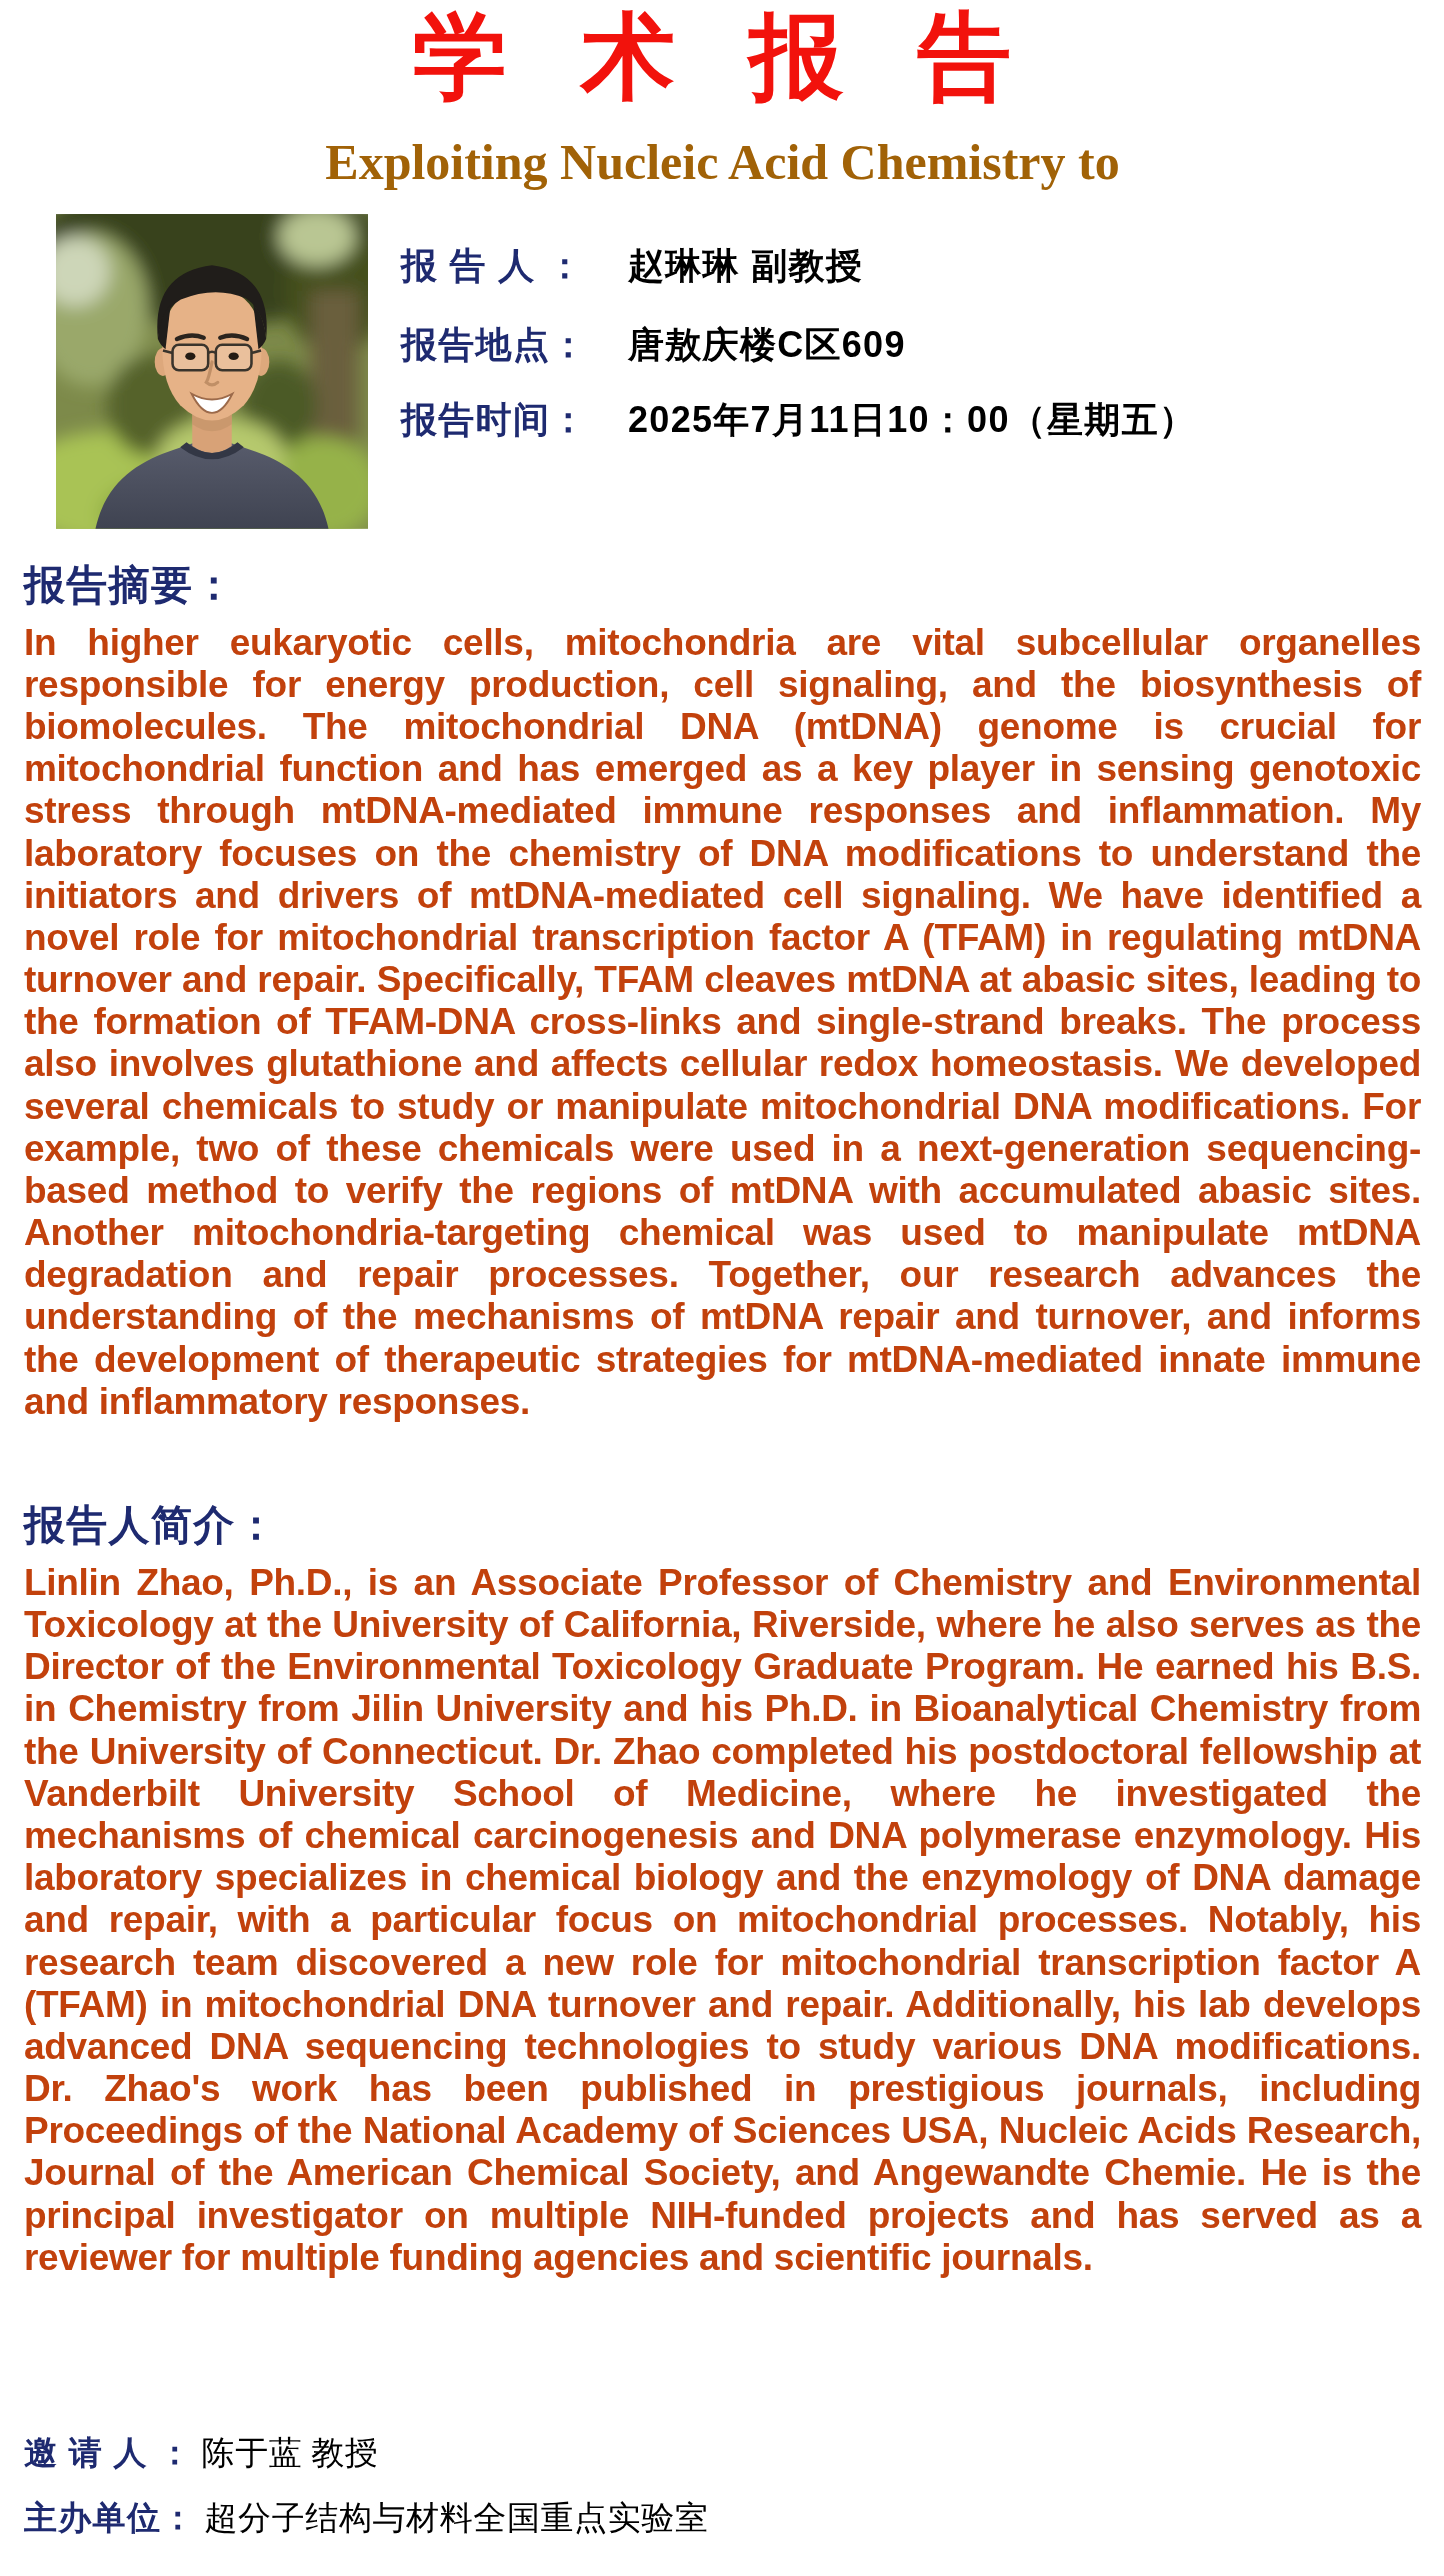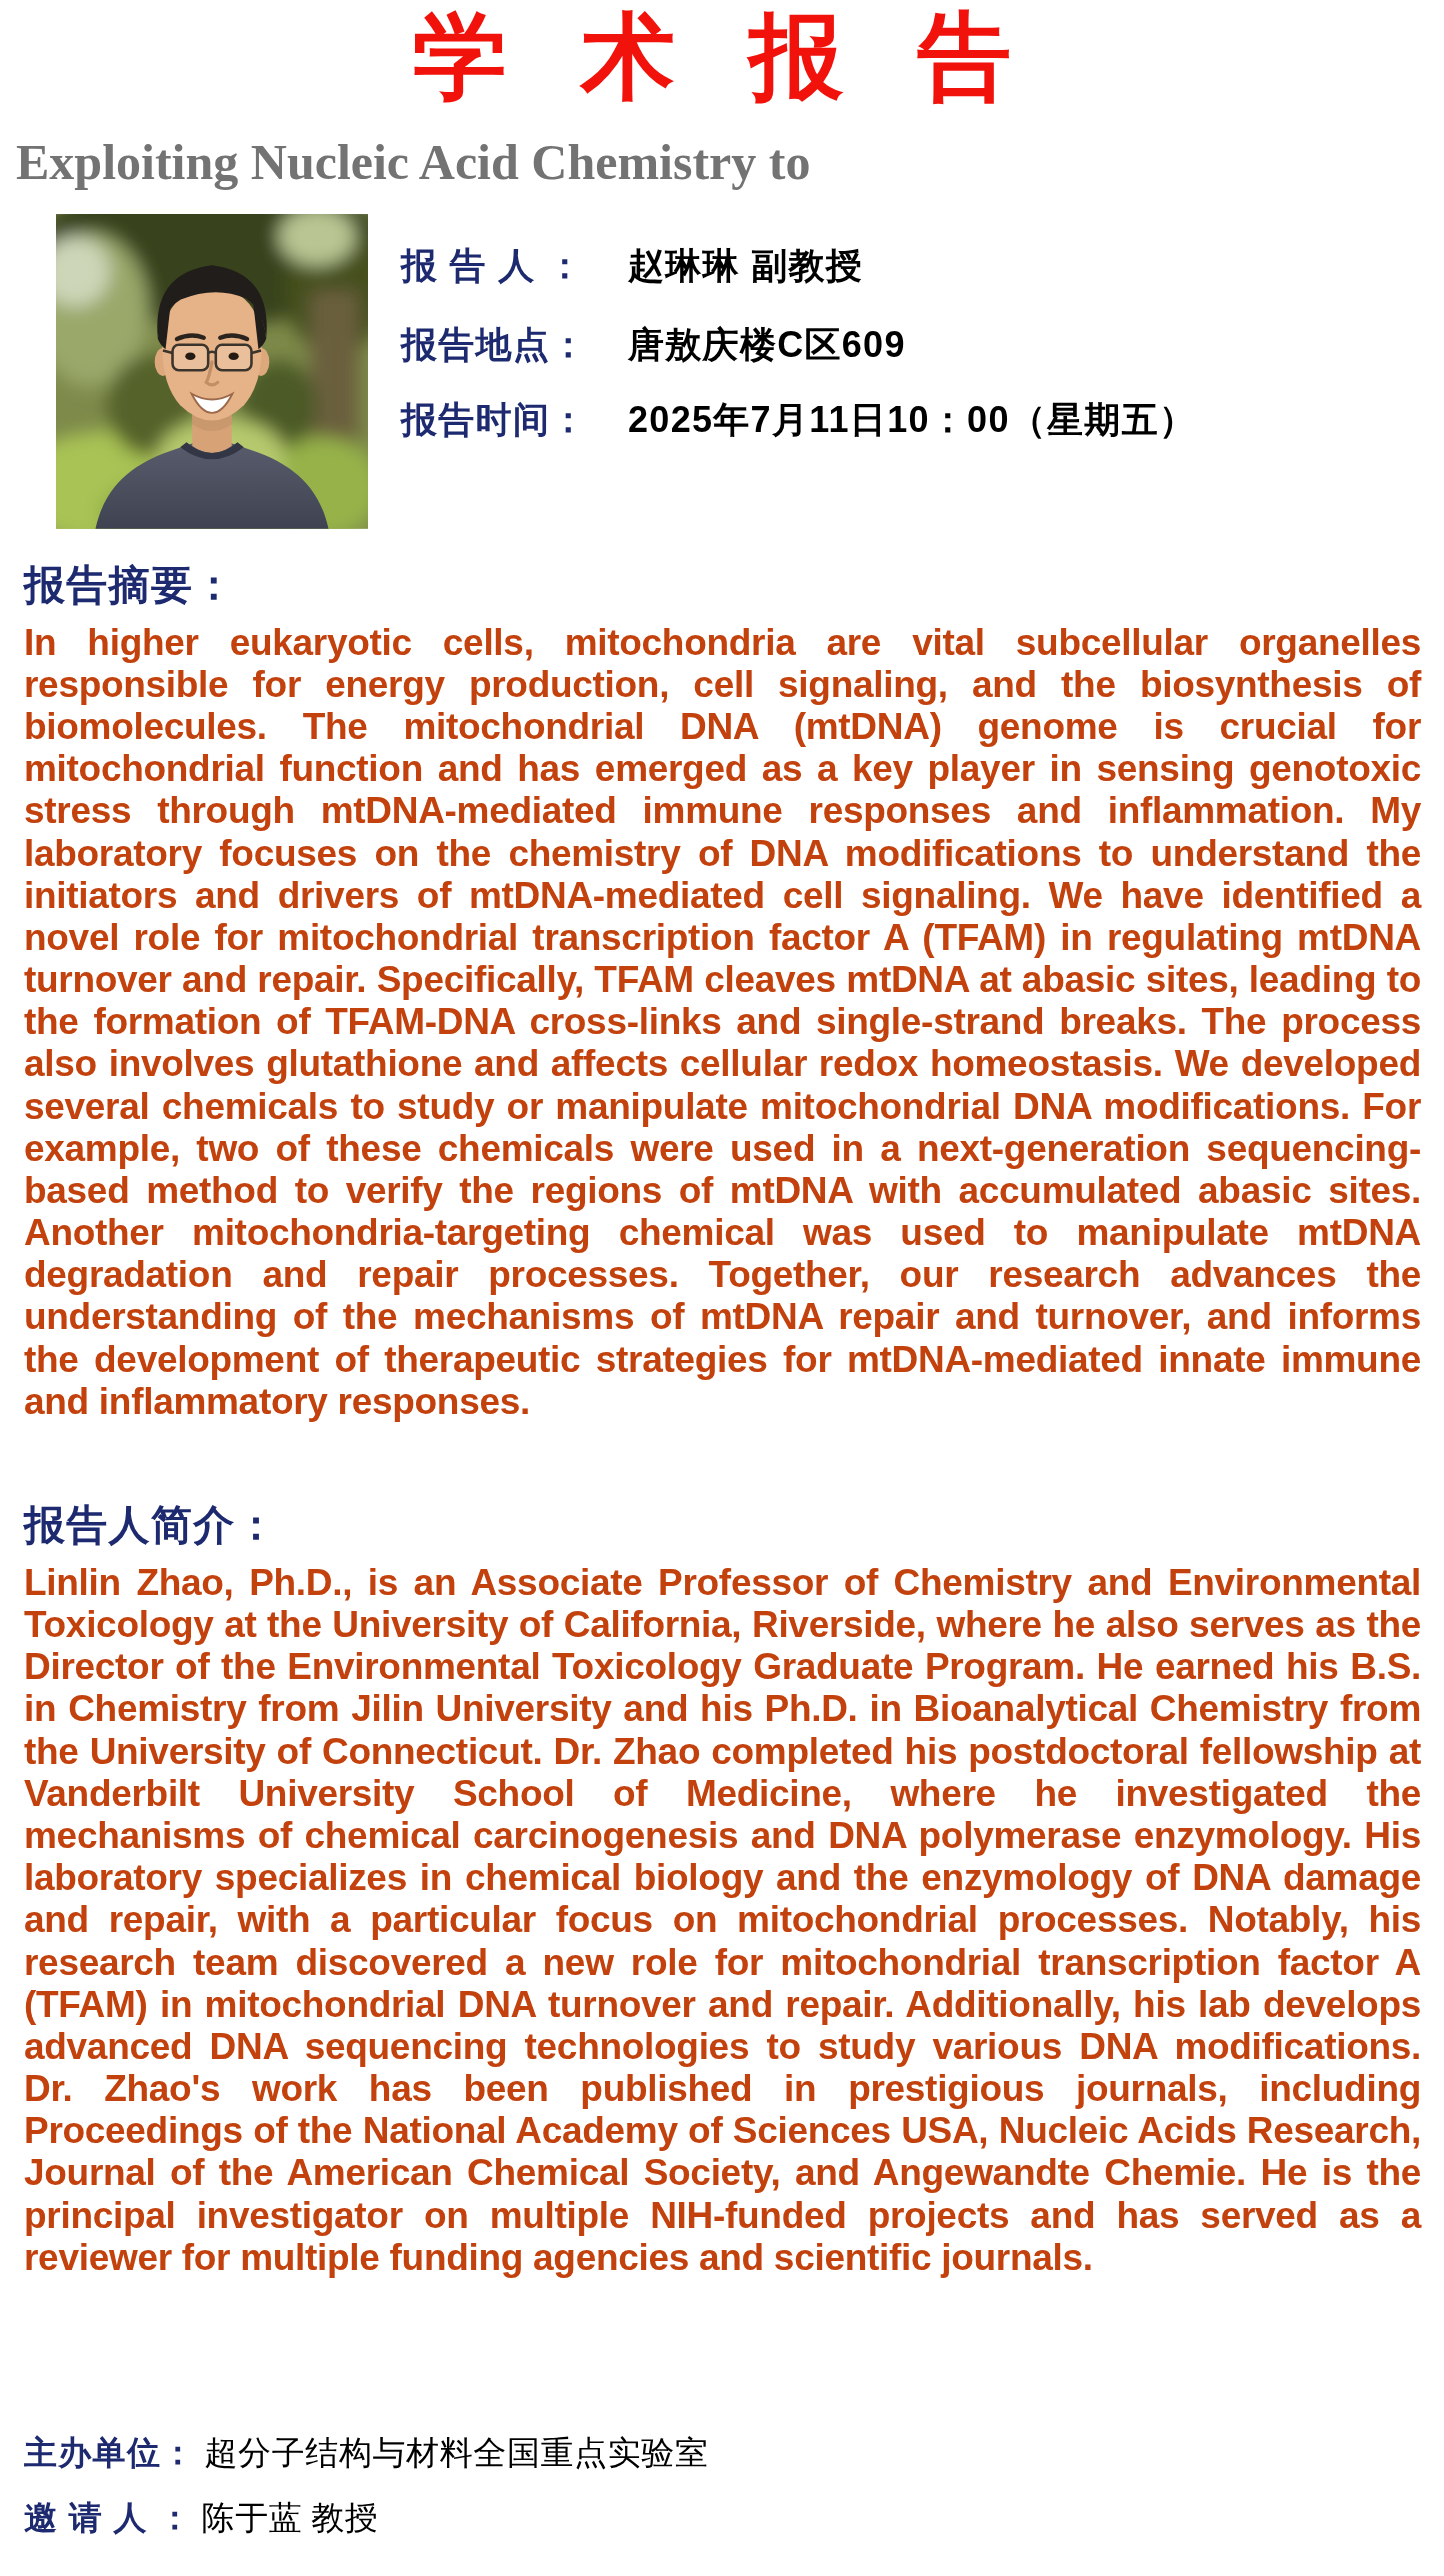--- a/index.html
+++ b/index.html
@@ -19,27 +19,26 @@
     text-align: center;
     font-size: 94px;
     line-height: 1.05;
     font-weight: 700;
     color: #f2120c;
     letter-spacing: 0.22em;
     font-family: "DejaVu Sans", sans-serif;
   }
   .entitle {
     margin-top: 18px;
-    text-align: left;
+    text-align: center;
     font-family: "Liberation Serif", serif;
     font-weight: 700;
     font-size: 50px;
     line-height: 1.5;
-    color: #737373;
-    padding-left: 16px;
+    color: #a16207;
   }
 
   
   .info {
     margin-top: 14px;
     display: flex;
     align-items: flex-start;
   }
   .photo {
     margin-left: 56px;
@@ -188,19 +187,19 @@
 </div>
 
 <div class="section-heading">报告摘要：</div>
 <p class="body-text">In higher eukaryotic cells, mitochondria are vital subcellular organelles responsible for energy production, cell signaling, and the biosynthesis of biomolecules. The mitochondrial DNA (mtDNA) genome is crucial for mitochondrial function and has emerged as a key player in sensing genotoxic stress through mtDNA-mediated immune responses and inflammation. My laboratory focuses on the chemistry of DNA modifications to understand the initiators and drivers of mtDNA-mediated cell signaling. We have identified a novel role for mitochondrial transcription factor A (TFAM) in regulating mtDNA turnover and repair. Specifically, TFAM cleaves mtDNA at abasic sites, leading to the formation of TFAM-DNA cross-links and single-strand breaks. The process also involves glutathione and affects cellular redox homeostasis. We developed several chemicals to study or manipulate mitochondrial DNA modifications. For example, two of these chemicals were used in a next-generation sequencing-based method to verify the regions of mtDNA with accumulated abasic sites. Another mitochondria-targeting chemical was used to manipulate mtDNA degradation and repair processes. Together, our research advances the understanding of the mechanisms of mtDNA repair and turnover, and informs the development of therapeutic strategies for mtDNA-mediated innate immune and inflammatory responses.</p>
 
 <div class="section-heading bio-heading">报告人简介：</div>
 <p class="body-text">Linlin Zhao, Ph.D., is an Associate Professor of Chemistry and Environmental Toxicology at the University of California, Riverside, where he also serves as the Director of the Environmental Toxicology Graduate Program. He earned his B.S. in Chemistry from Jilin University and his Ph.D. in Bioanalytical Chemistry from the University of Connecticut. Dr. Zhao completed his postdoctoral fellowship at Vanderbilt University School of Medicine, where he investigated the mechanisms of chemical carcinogenesis and DNA polymerase enzymology. His laboratory specializes in chemical biology and the enzymology of DNA damage and repair, with a particular focus on mitochondrial processes. Notably, his research team discovered a new role for mitochondrial transcription factor A (TFAM) in mitochondrial DNA turnover and repair. Additionally, his lab develops advanced DNA sequencing technologies to study various DNA modifications. Dr. Zhao's work has been published in prestigious journals, including Proceedings of the National Academy of Sciences USA, Nucleic Acids Research, Journal of the American Chemical Society, and Angewandte Chemie. He is the principal investigator on multiple NIH-funded projects and has served as a reviewer for multiple funding agencies and scientific journals.</p>
 
 <div class="footer">
   <div class="foot-row">
+    <span class="foot-label">邀 请 人 ：</span><span class="foot-value">陈于蓝 教授</span>
+  </div>
+  <div class="foot-row">
     <span class="foot-label">主办单位：</span><span class="foot-value">超分子结构与材料全国重点实验室</span>
   </div>
-  <div class="foot-row">
-    <span class="foot-label">邀 请 人 ：</span><span class="foot-value">陈于蓝 教授</span>
-  </div>
 </div>
 
 
 </body></html>

